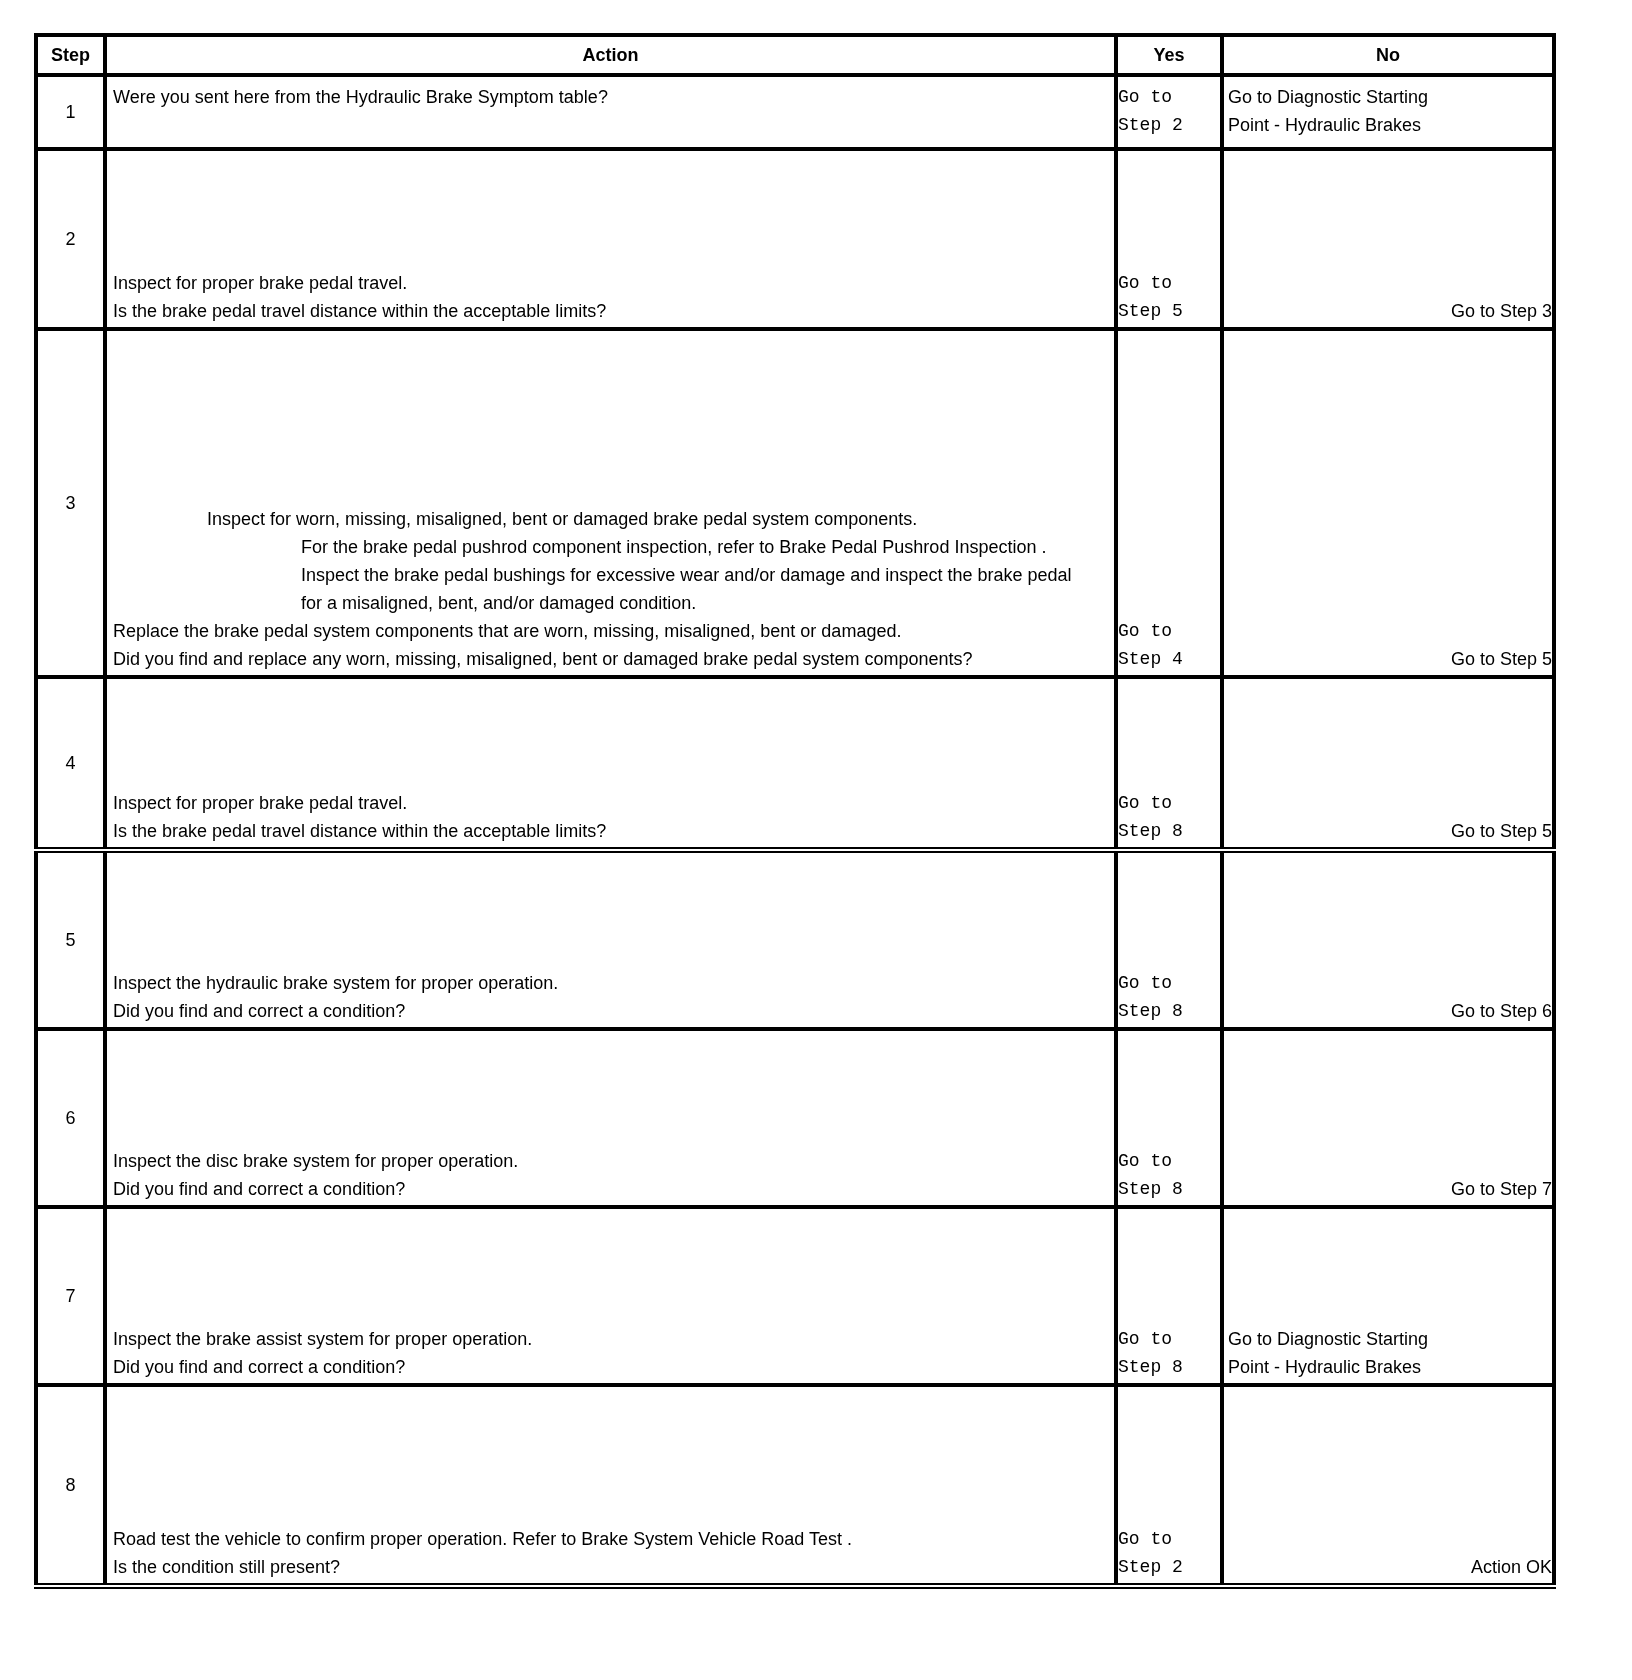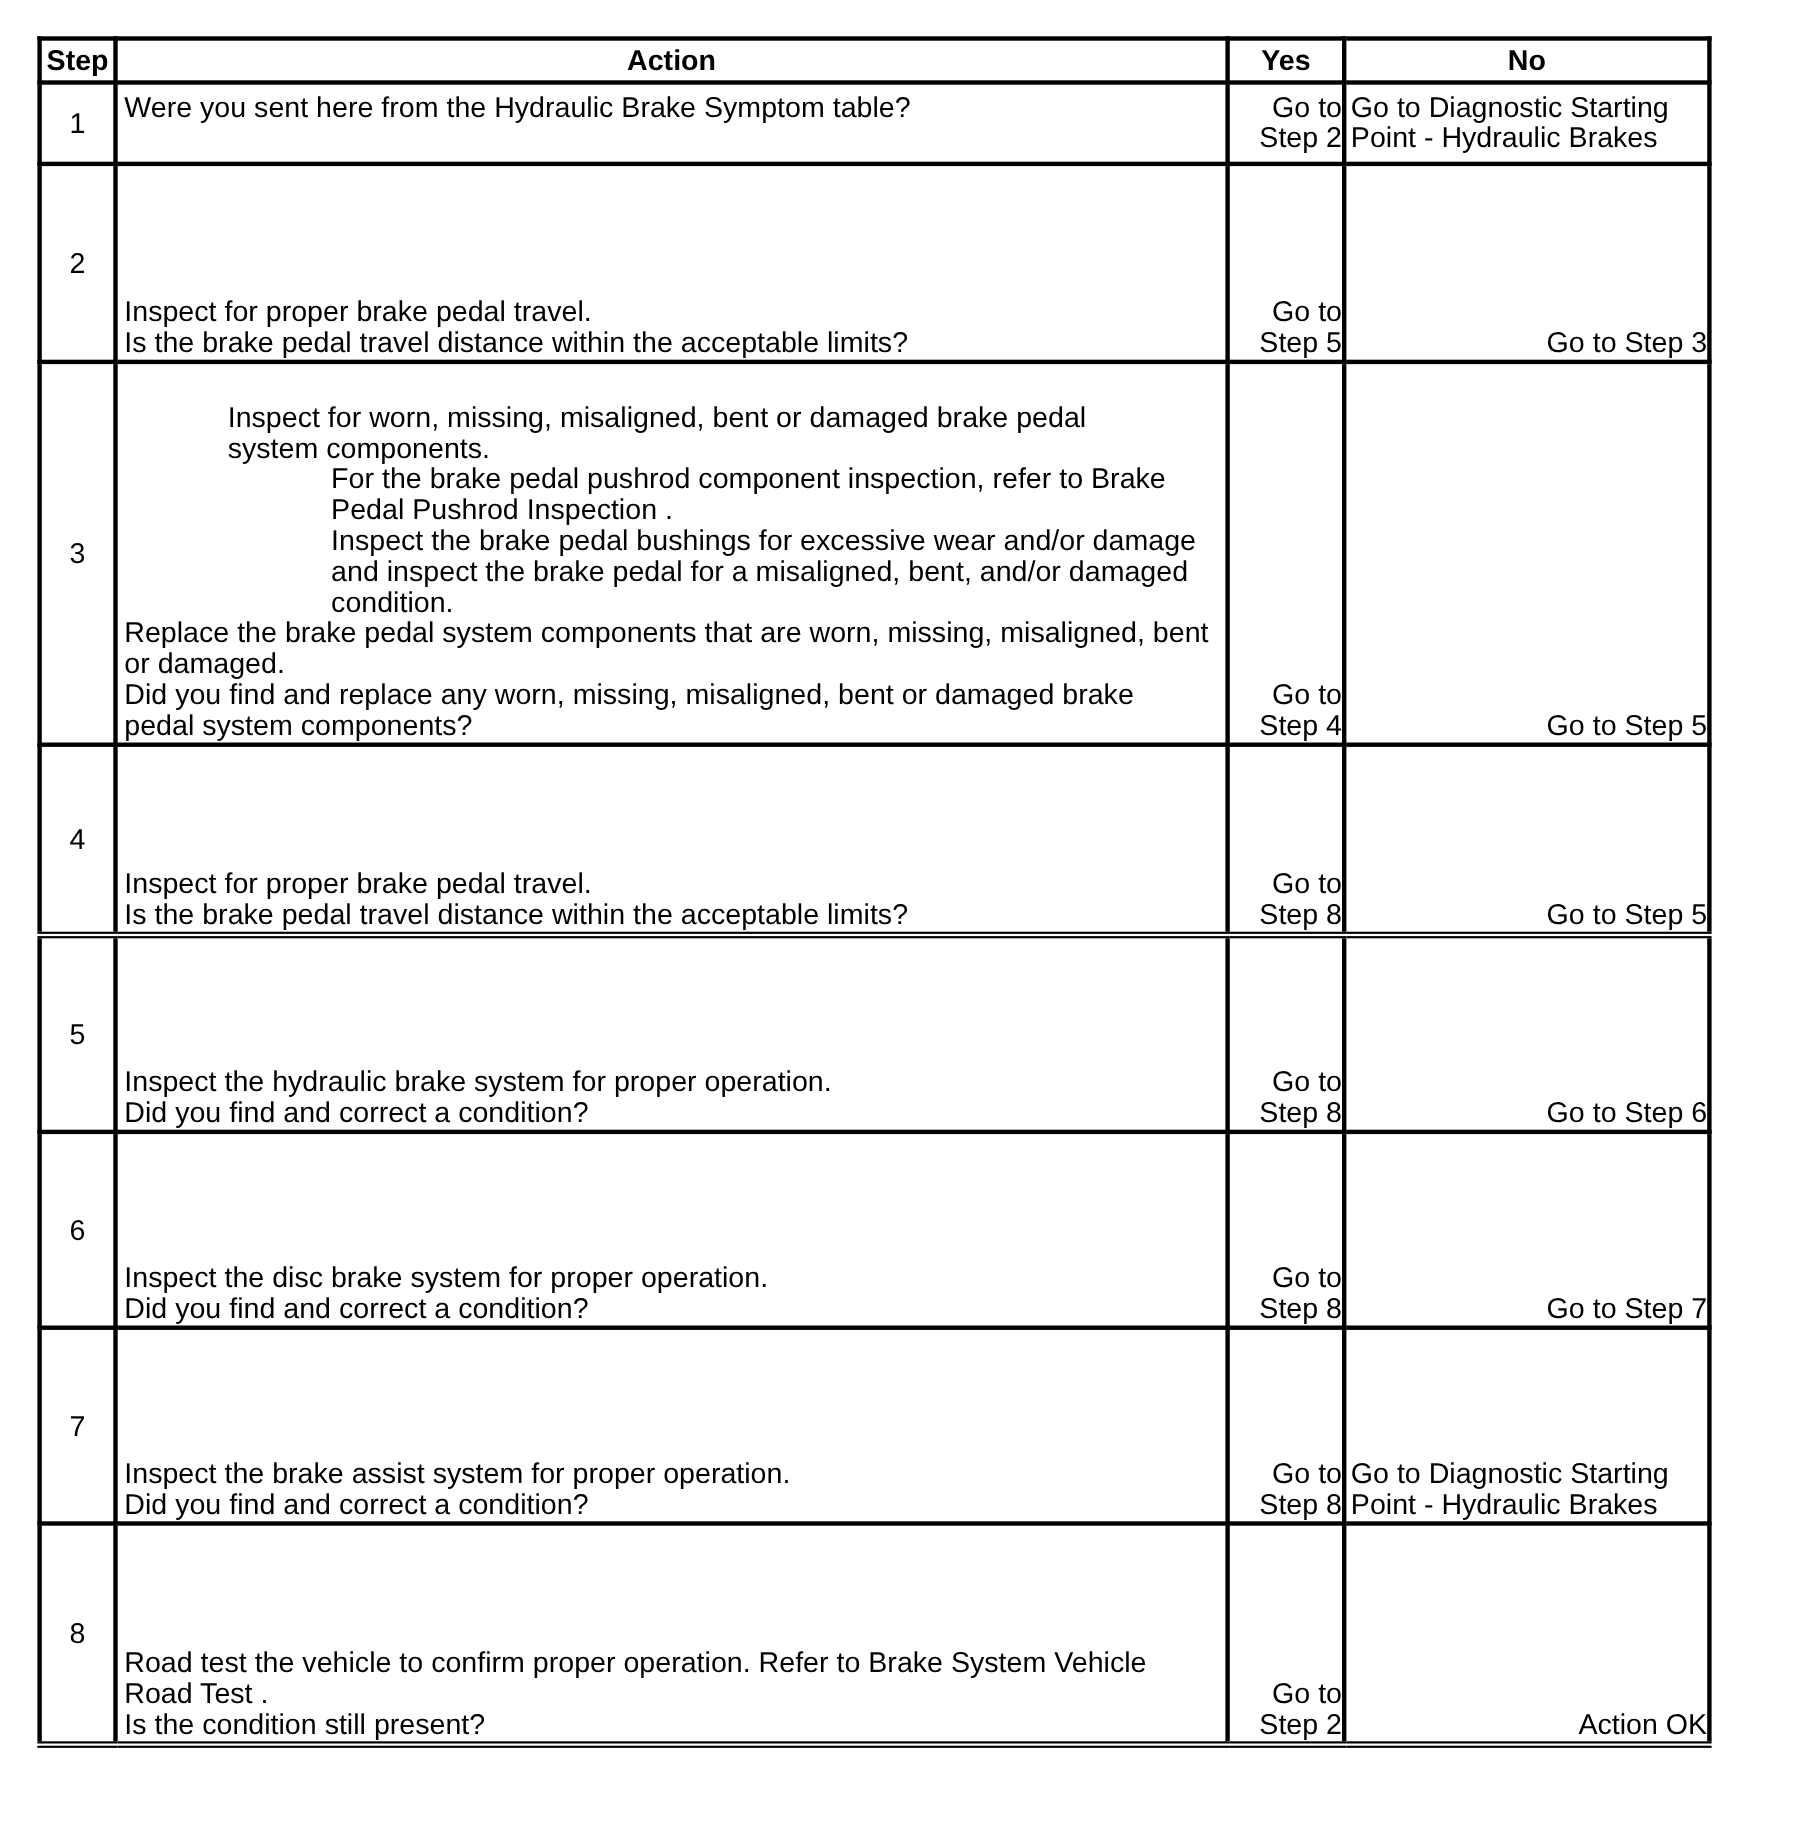--- a/index.html
+++ b/index.html
@@ -1,29 +1,29 @@
 <!DOCTYPE html>
 <html><head>
 <meta charset="utf-8">
 <style>
   html, body { margin: 0; padding: 0; background: #ffffff; }
   body { width: 1632px; height: 1680px; position: relative; overflow: hidden;
          font-family: "Liberation Sans", sans-serif; color: #000; }
   .tbl { position: absolute; left: 34px; top: 33px; width: 1518px;
          border-collapse: collapse; table-layout: fixed; }
-  .tbl td, .tbl th { border: 4px solid #000; padding: 0; font-size: 26px;
+  .tbl td, .tbl th { border: 4px solid #000; padding: 0; font-size: 18px;
          line-height: 28px; vertical-align: bottom; }
   .tbl th { font-weight: bold; text-align: center; vertical-align: middle; height: 36px; }
   col.c-step { width: 69px; }
   col.c-action { width: 1011px; }
   col.c-yes { width: 106px; }
   col.c-no { width: 332px; }
   td.step { text-align: center; vertical-align: middle; }
   td.action { padding: 6px 6px 2px 6px; }
-  td.yes { text-align: right; padding-bottom: 2px; }
+  td.yes { text-align: left; padding-bottom: 2px; font-family: Liberation Mono, monospace; }
   td.no { text-align: right; padding-bottom: 2px; }
   td.no.left { text-align: left; padding-left: 4px; }
   .action-wrap { display: flex; flex-direction: column; justify-content: flex-end; height: 100%; }
   .a-top { }
   .a-bottom { }
   .ind1 { padding-left: 94px; }
   .ind2 { padding-left: 188px; }
   tr.dbl td { border-bottom: 6px double #000; }
   .r1 td { height: 62px; }
   .r1 td.action { vertical-align: top; padding-top: 6px; }

